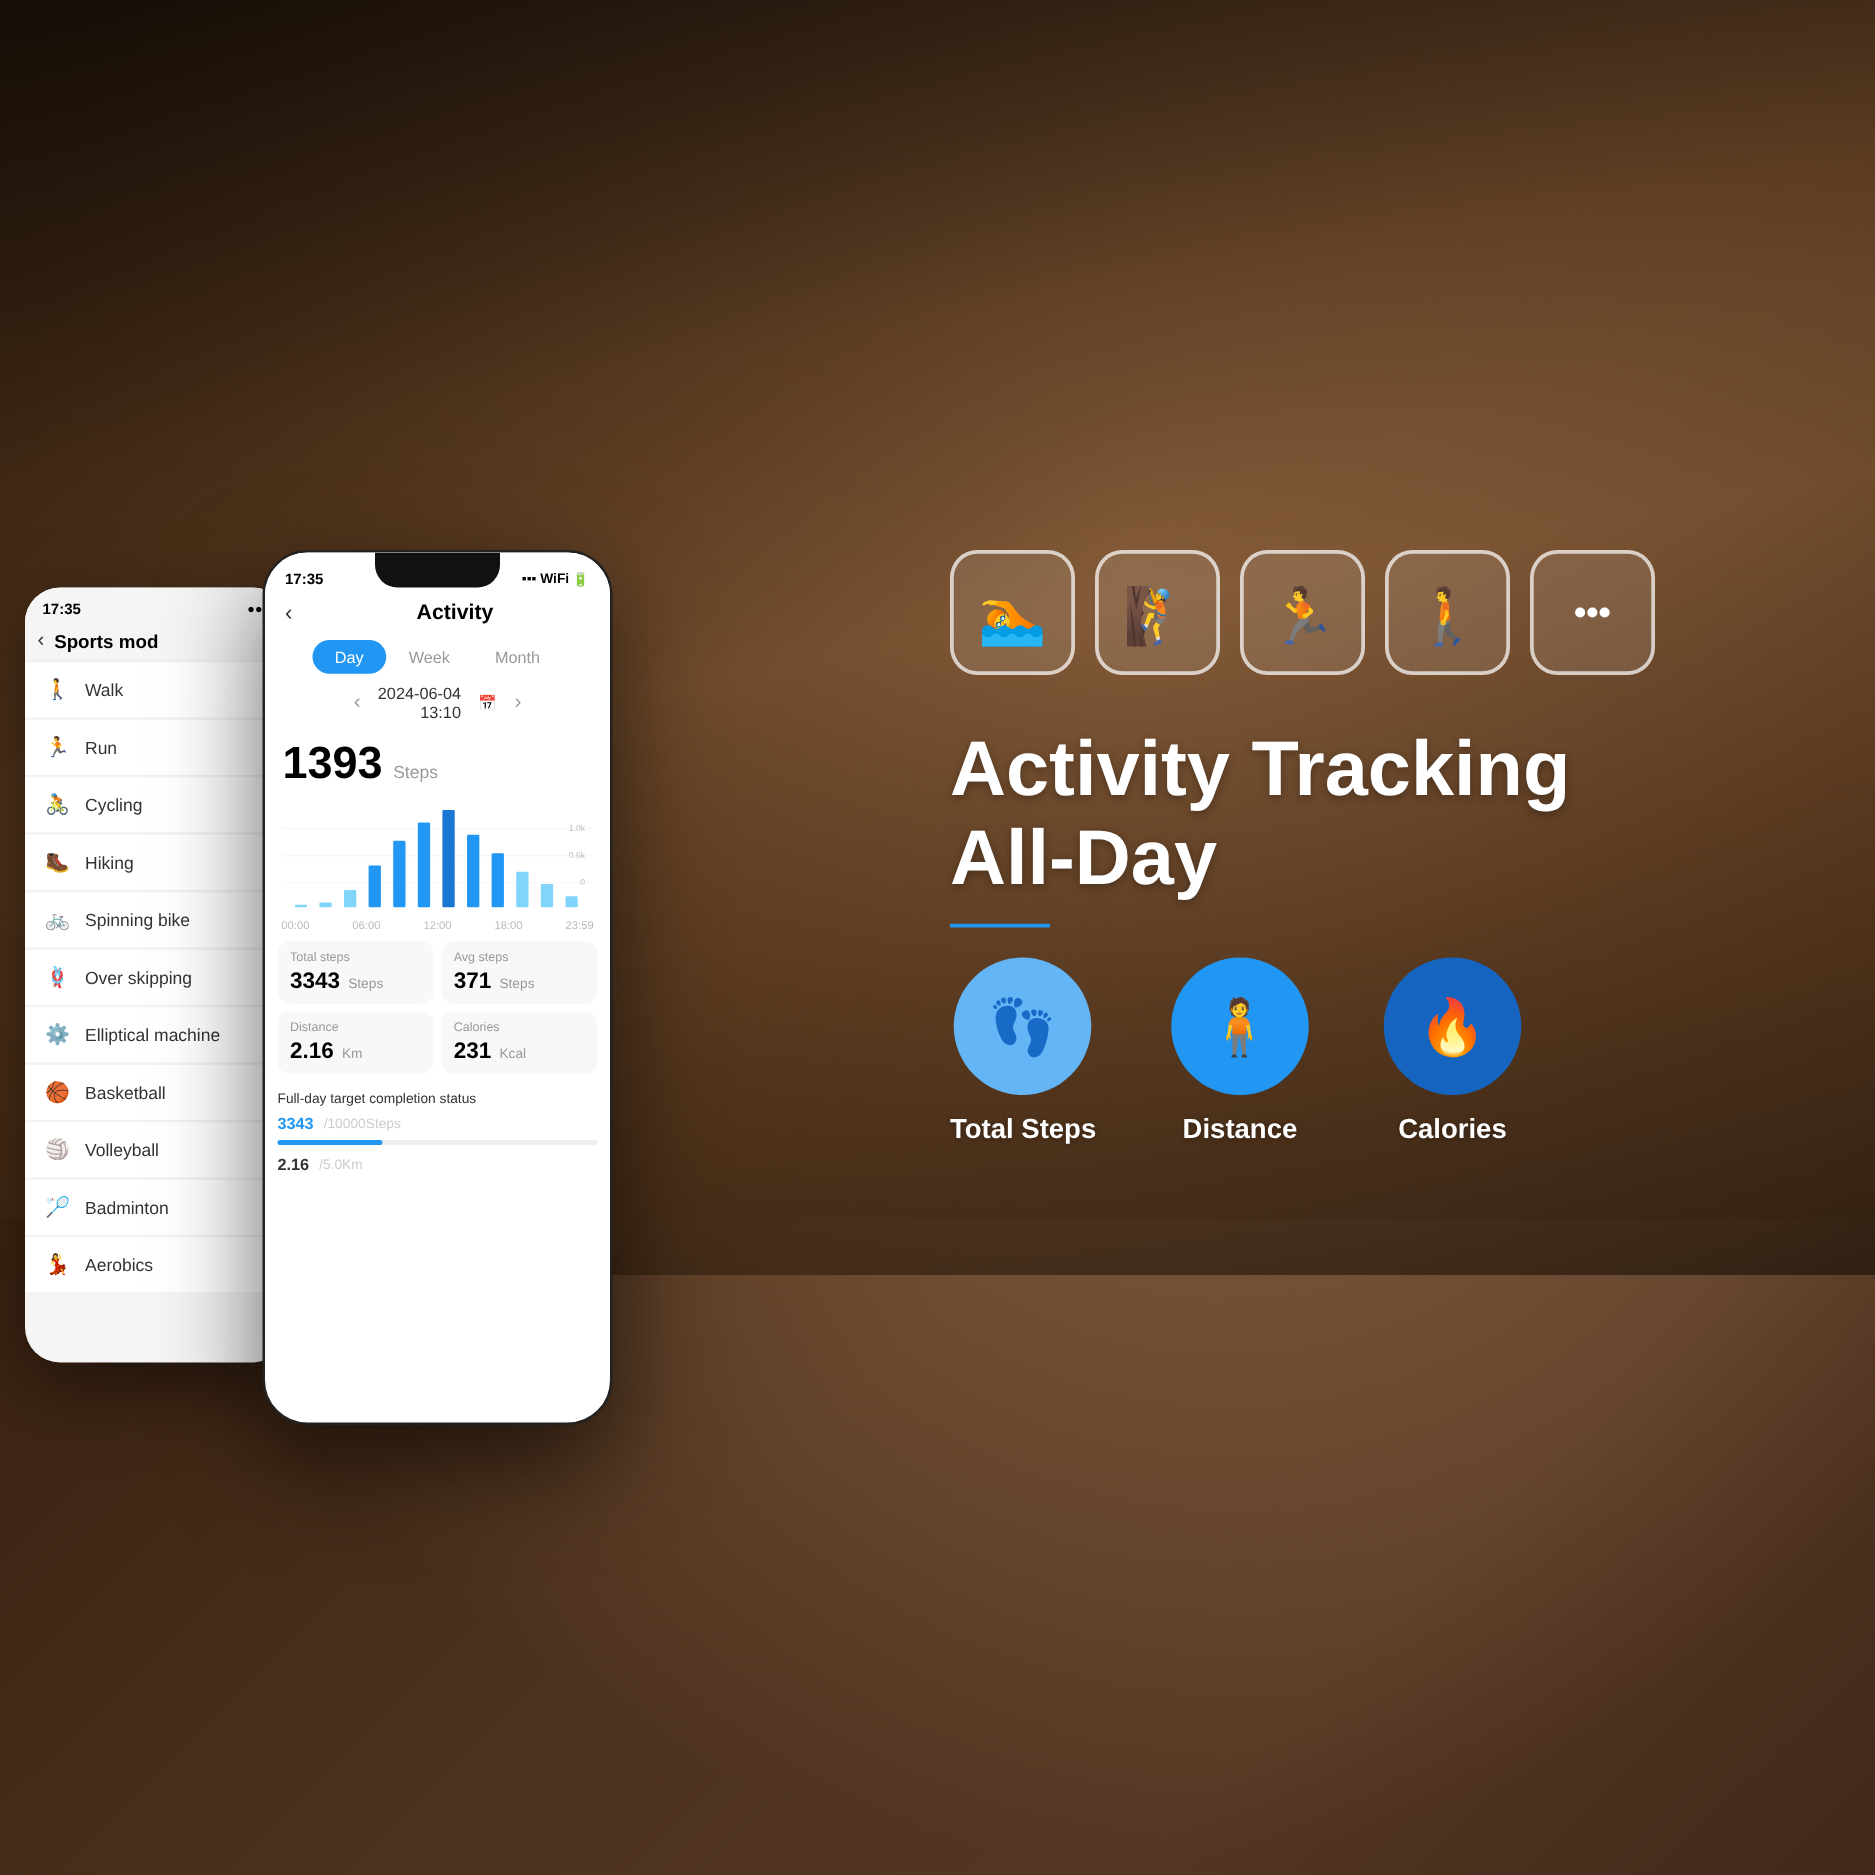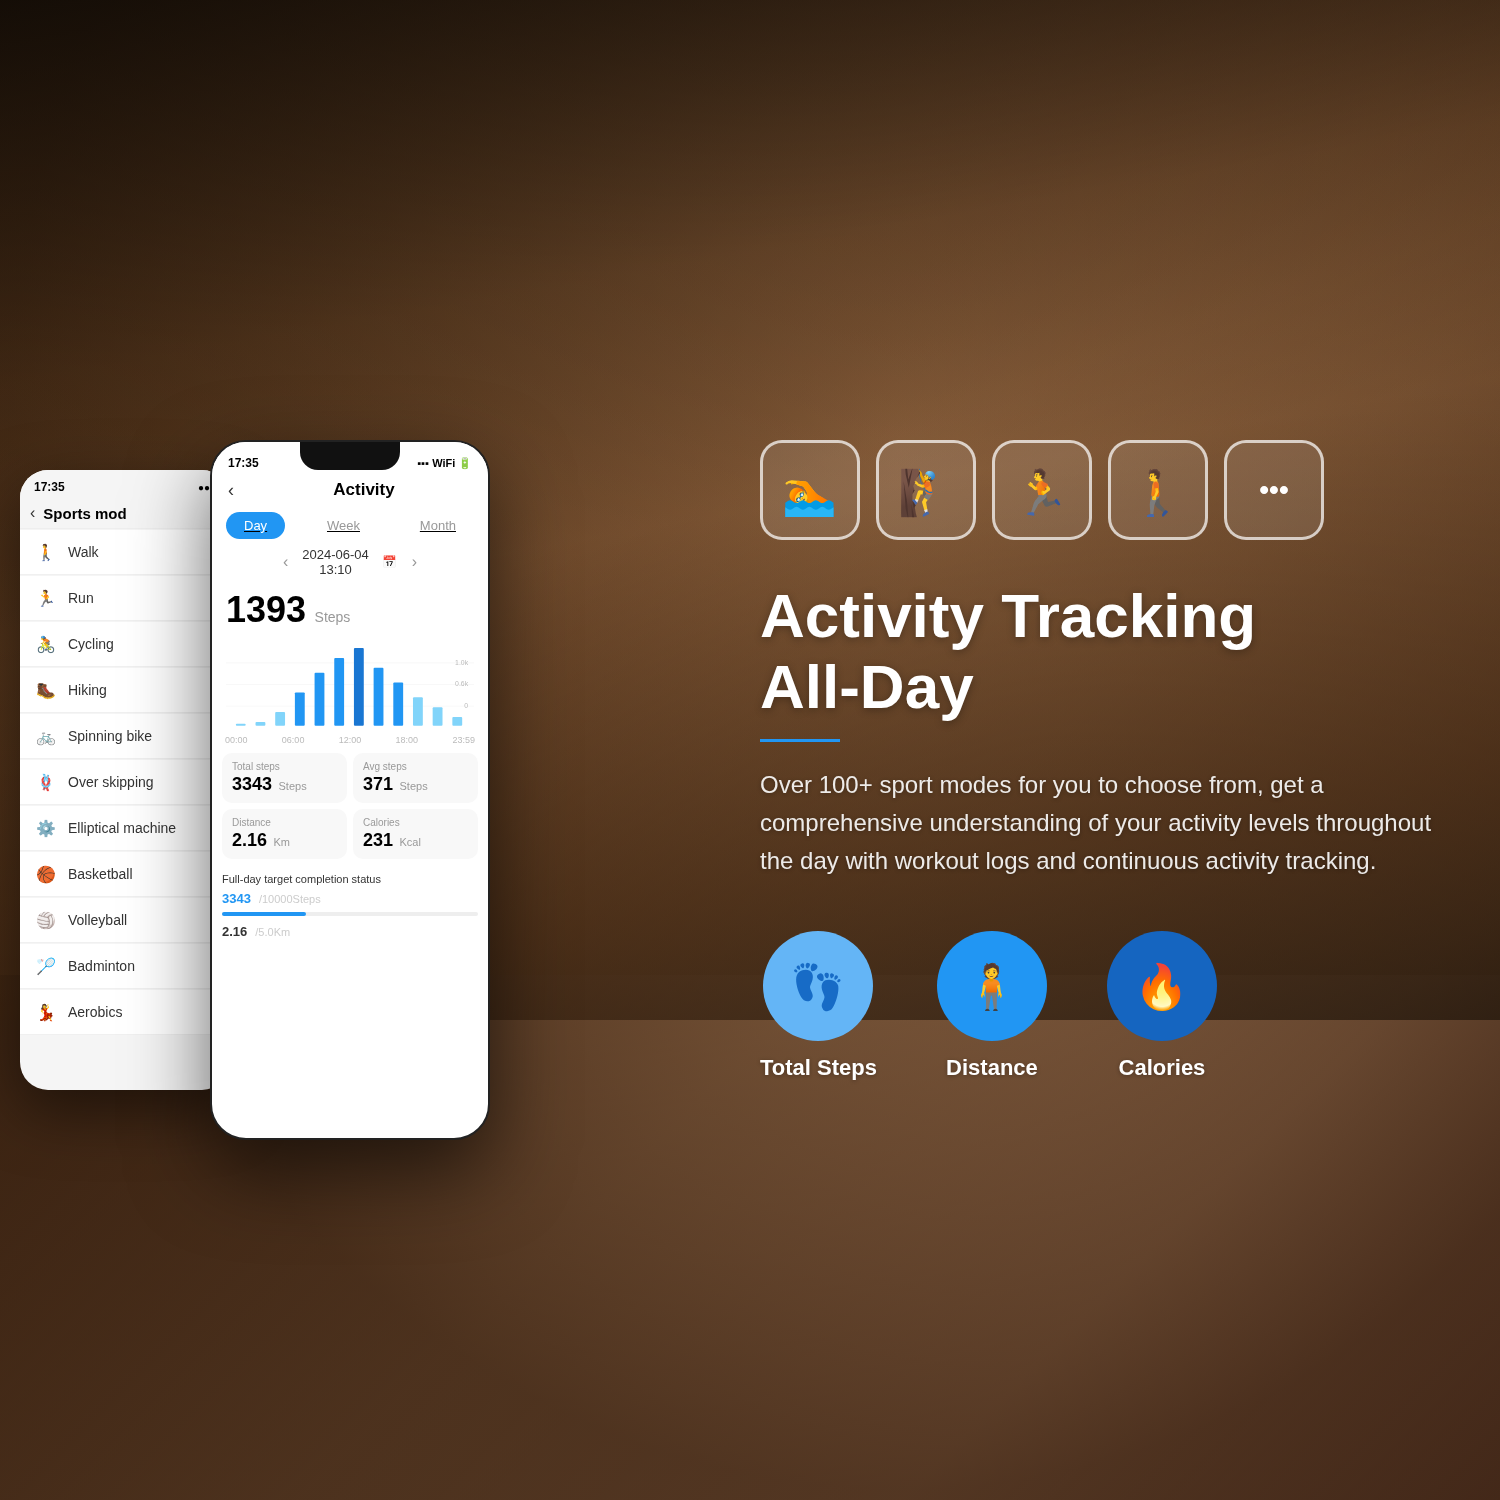--- a/index.html
+++ b/index.html
@@ -198,25 +198,24 @@
     .header-title {
       font-size: 17px;
       font-weight: 600;
       color: #000;
       margin-left: 28px;
     }
 
     
     .tab-bar {
       display: flex;
-      justify-content: space-between;
+      justify-content: center;
       gap: 0;
       padding: 4px 14px;
       background: #fff;
-      text-decoration: underline;
     }
 
     .tab-btn {
       padding: 6px 18px;
       font-size: 13px;
       border-radius: 20px;
       font-weight: 500;
       cursor: pointer;
     }
 
@@ -241,21 +240,21 @@
 
     .date-arrow {
       font-size: 16px;
       color: #999;
       cursor: pointer;
     }
 
     .date-text {
       font-size: 13px;
       color: #333;
-      text-align: center;
+      text-align: right;
     }
 
     
     .steps-display {
       padding: 8px 14px 4px;
       text-align: left;
     }
 
     .steps-number {
       font-size: 36px;
@@ -710,21 +709,20 @@
       </div>
     </div>
 
     <div class="main-heading">
       <div>Activity Tracking</div>
       <div>All-Day</div>
     </div>
 
     <div class="heading-divider"></div>
 
-    <div class="main-description">Over 100+ sport modes for you to choose from, get a comprehensive understanding of your activity levels throughout the day with workout logs and continuous activity tracking.</div>
 
     <div class="feature-icons-row">
 
       <div class="feature-item">
         <div class="feature-circle blue-light">
           <svg width="60" height="60" viewBox="0 0 60 60">
             <text y="46" font-size="44" text-anchor="middle" x="30" fill="white">👣</text>
           </svg>
         </div>
         <span class="feature-label">Total Steps</span>

